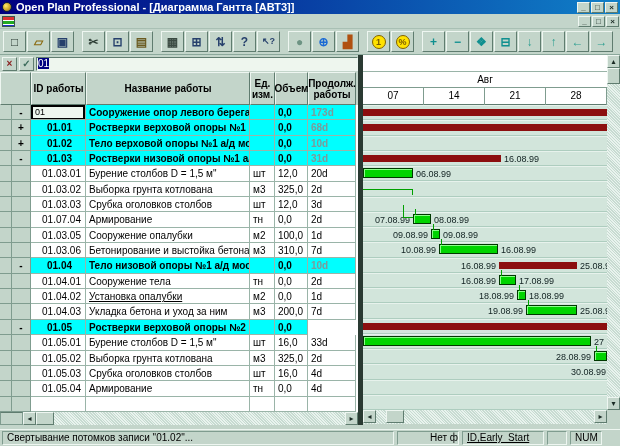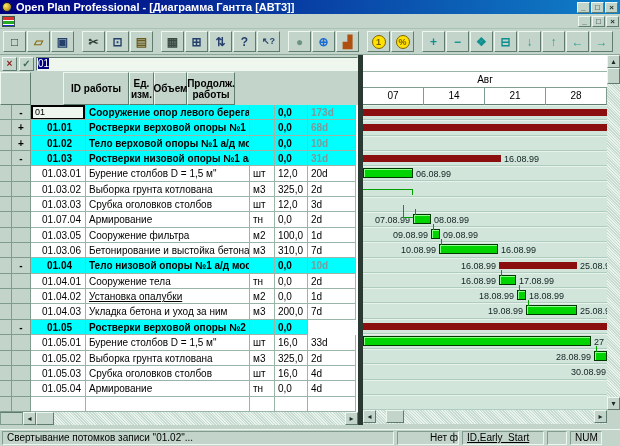--- a/index.html
+++ b/index.html
@@ -200,21 +200,22 @@
   </div>
 
 <div class="abs editbar">
   <div class="ebtn" style="color:#8a2020">×</div>
   <div class="ebtn" style="color:#3a6a5a">✓</div>
   <div class="editfield"><span class="sel">01</span></div>
 </div>
 
 <div class="abs thead" id="thead">
     <div class="hcell" style="width: 31px;"></div>
-    <div class="hcell" style="width: 66px; margin-left: 32px;">ID работы</div>
+    <div class="hcell" style="width: 55px;">ID работы</div>
+    <div class="hcell" style="width: 164px;">Название работы</div>
     <div class="hcell" style="width: 25px;">Ед. изм.</div>
     <div class="hcell" style="width: 33px;">Объем</div>
     <div class="hcell" style="width: 48px;">Продолж. работы</div>
   </div>
 
 <div class="abs tbody" id="tbody">
     <div class="trow sum">
       <div class="tcell gray" style="width: 12px;"></div>
       <div class="tcell gray ind" style="width: 19px;">-</div>
       <div class="tcell idc" style="width: 55px; padding: 1px 1px 0px;">
@@ -285,21 +286,21 @@
       <div class="tcell idc" style="width: 55px;">01.07.04</div>
       <div class="tcell" style="width: 164px;">Армирование</div>
       <div class="tcell" style="width: 25px;">тн</div>
       <div class="tcell" style="width: 33px;">0,0</div>
       <div class="tcell dur" style="width: 48px;">2d</div>
     </div>
     <div class="trow">
       <div class="tcell gray" style="width: 12px;"></div>
       <div class="tcell gray ind" style="width: 19px;"></div>
       <div class="tcell idc" style="width: 55px;">01.03.05</div>
-      <div class="tcell" style="width: 164px;">Сооружение фильтра</div>
+      <div class="tcell" style="width: 164px;">Сооружение опалубки</div>
       <div class="tcell" style="width: 25px;">м2</div>
       <div class="tcell" style="width: 33px;">100,0</div>
       <div class="tcell dur" style="width: 48px;">1d</div>
     </div>
     <div class="trow">
       <div class="tcell gray" style="width: 12px;"></div>
       <div class="tcell gray ind" style="width: 19px;"></div>
       <div class="tcell idc" style="width: 55px;">01.03.06</div>
       <div class="tcell" style="width: 164px;">Бетонирование и выстойка бетона</div>
       <div class="tcell" style="width: 25px;">м3</div>

